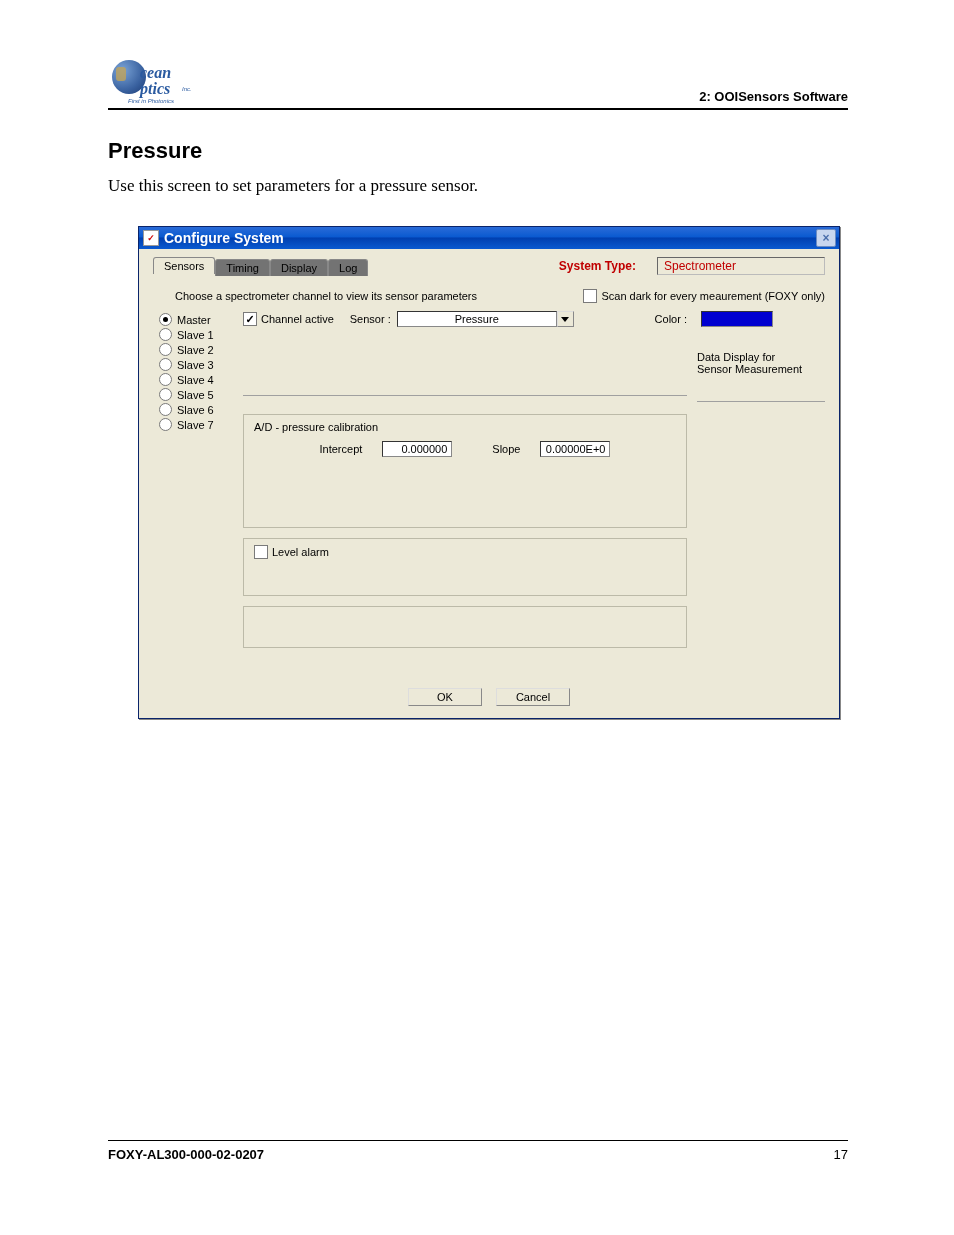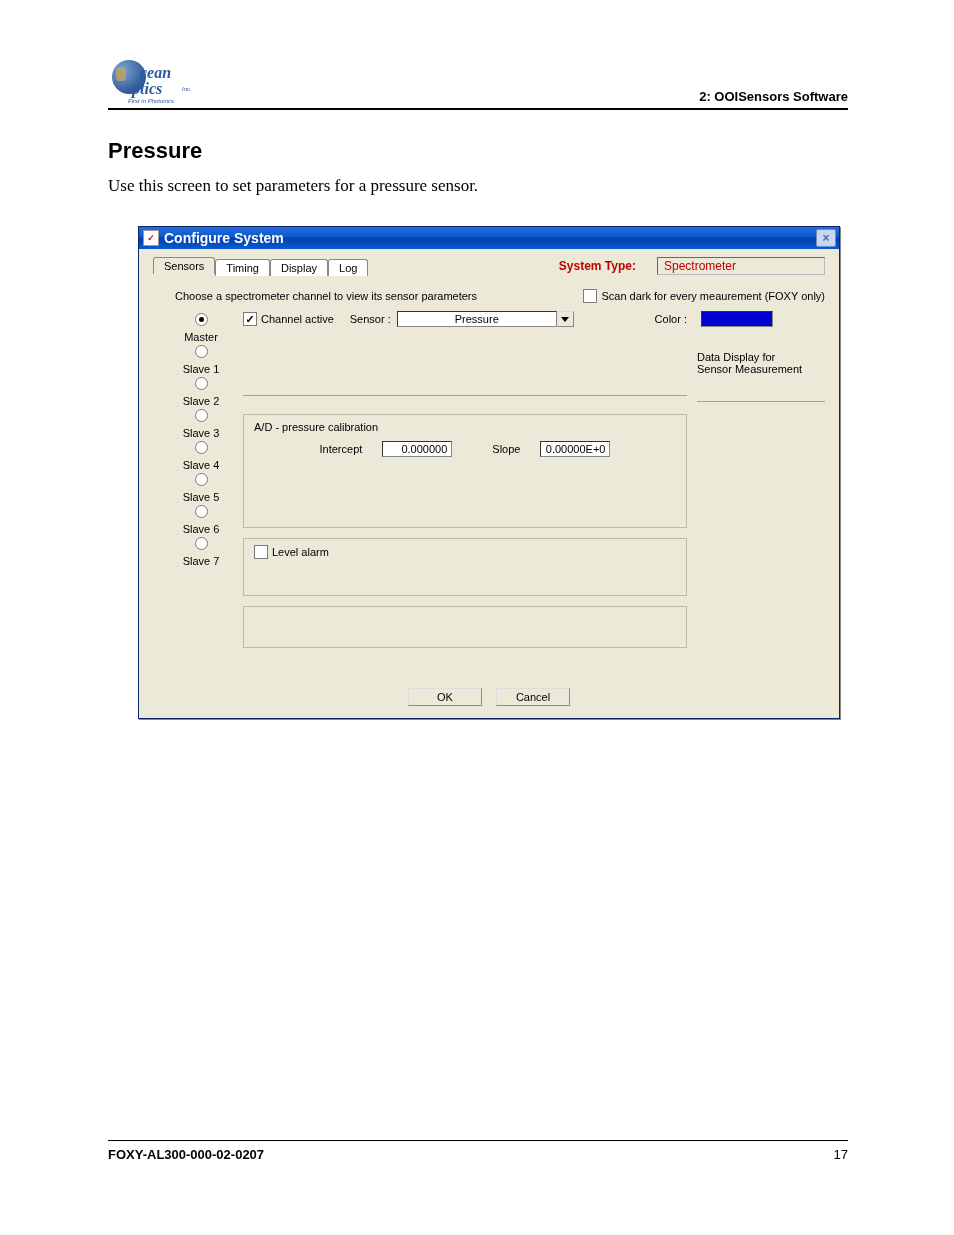--- a/index.html
+++ b/index.html
@@ -50,21 +50,21 @@
     left: 32px;
     top: 6px;
     font-family: Georgia, "Times New Roman", serif;
     font-style: italic;
     font-weight: bold;
     font-size: 16px;
     color: #2a5aa0;
   }
   .logo-text2 {
     position: absolute;
-    left: 24px;
+    left: 32px;
     top: 22px;
     font-family: Georgia, "Times New Roman", serif;
     font-style: italic;
     font-weight: bold;
     font-size: 16px;
     color: #2a5aa0;
   }
   .logo-inc{
     position:absolute;left:74px;top:28px;font-size:6px;color:#2a5aa0;font-style:italic;
   }
@@ -142,21 +142,21 @@
     background: #ece9d8;
     padding: 2px 10px 2px 10px;
     margin-right: 0px;
     font-size: 11px;
     border-radius: 3px 3px 0 0;
     position: relative;
     top: 0;
   }
   .tab.inactive {
     top: 2px;
-    background:#ffffff;
+    background:#737373;
   }
   .systype-label {
     color: #c00000;
     font-weight: bold;
     font-size: 12px;
     margin-right: 18px;
   }
   .systype-value {
     color: #c00000;
     font-size: 12px;
@@ -174,21 +174,21 @@
   }
   .instr { font-size: 11px; }
 
   .chk { display:inline-flex; align-items:center; gap:4px; }
   .chkbox {
     width:12px;height:12px;border:1px solid #7a7a7a;background:#fff;
     display:inline-flex;align-items:center;justify-content:center;font-size:10px;line-height:1;
   }
   .chkbox.checked::before{content:"✓";font-size:11px;font-weight:bold;color:#000;}
 
-  .radio-row{display:flex;align-items:center;gap:5px;margin:2px 0;flex-direction:column;}
+  .radio-row{display:flex;align-items:center;gap:5px;margin:2px 0;}
   .radio {
     width:11px;height:11px;border:1px solid #7a7a7a;border-radius:50%;background:#fff;
     display:inline-flex;align-items:center;justify-content:center;
   }
   .radio.checked::before{content:"";width:5px;height:5px;border-radius:50%;background:#000;}
 
   .main-cols{display:flex;align-items:stretch;}
   .radio-col{width:84px;padding-left:6px;}
   .center-col{flex:1;display:flex;flex-direction:column;}
   .right-col{width:128px;padding-left:10px;}

